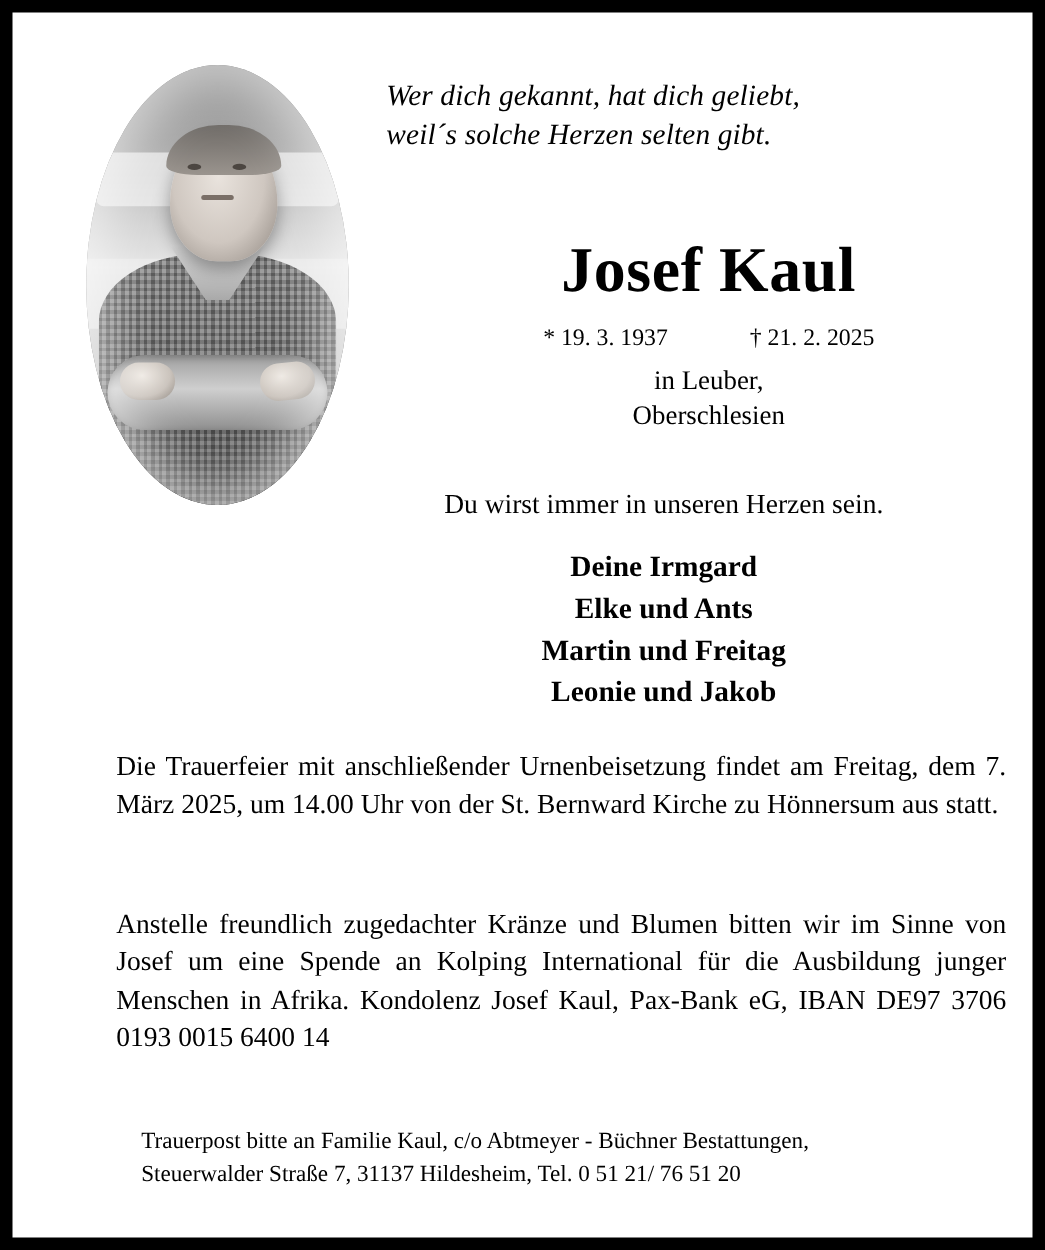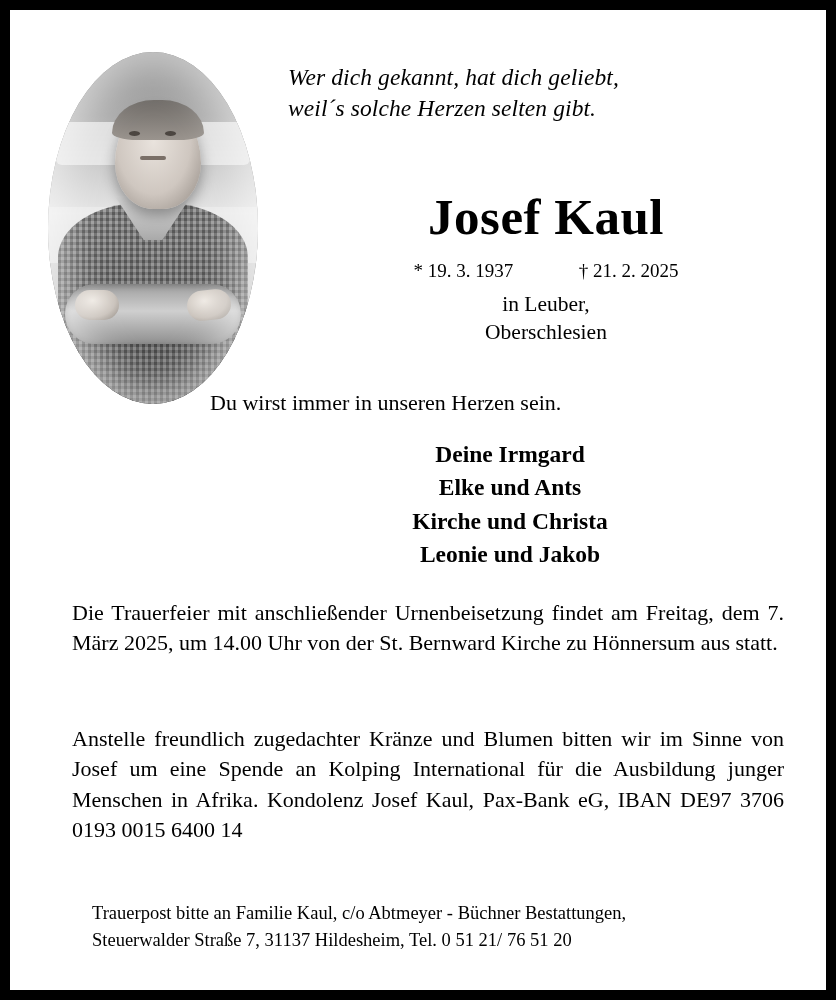--- a/index.html
+++ b/index.html
@@ -14,20 +14,21 @@
     color: #000000;
     overflow: hidden;
   }
   .obituary {
     position: relative;
     width: 836px;
     height: 1000px;
     box-sizing: border-box;
     border: 10px solid #000000;
     background: #ffffff;
+    padding-left: 21px;
   }
   .inner {
     position: relative;
     width: 100%;
     height: 100%;
     box-sizing: border-box;
     padding: 24px 28px 16px 28px;
   }
 
   
@@ -207,20 +208,21 @@
     text-align: center;
     font-size: 21.5px;
     line-height: 1.32;
   }
 
   .heart-line {
     position: absolute;
     left: 200px;
     top: 380px;
     width: 600px;
+    text-align: center;
     font-size: 22px;
   }
 
   .family {
     position: absolute;
     left: 200px;
     top: 428px;
     width: 600px;
     text-align: center;
     font-weight: bold;
@@ -290,21 +292,21 @@
     <div class="place">
       <div>in Leuber,</div>
       <div>Oberschlesien</div>
     </div>
 
     <div class="heart-line">Du wirst immer in unseren Herzen sein.</div>
 
     <div class="family">
       <div>Deine Irmgard</div>
       <div>Elke und Ants</div>
-      <div>Kirche und Christa</div>
+      <div>Martin und Freitag</div>
       <div>Leonie und Jakob</div>
     </div>
 
     <div class="para p1">Die Trauerfeier mit anschließender Urnenbeisetzung findet am Freitag, dem 7. März 2025, um 14.00 Uhr von der St. Bernward Kirche zu Hönnersum aus statt.</div>
 
     <div class="para p2">Anstelle freundlich zugedachter Kränze und Blumen bitten wir im Sinne von Josef um eine Spende an Kolping International für die Ausbildung junger Menschen in Afrika. Kondolenz Josef Kaul, Pax-Bank eG, IBAN DE97 3706 0193 0015 6400 14</div>
 
     <div class="footer">
       <div>Trauerpost bitte an Familie Kaul, c/o Abtmeyer - Büchner Bestattungen,</div>
       <div>Steuerwalder Straße 7, 31137 Hildesheim, Tel. 0 51 21/ 76 51 20</div>

